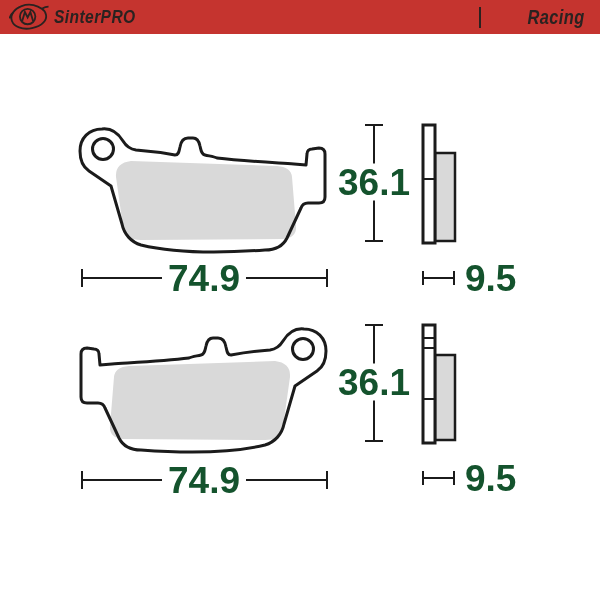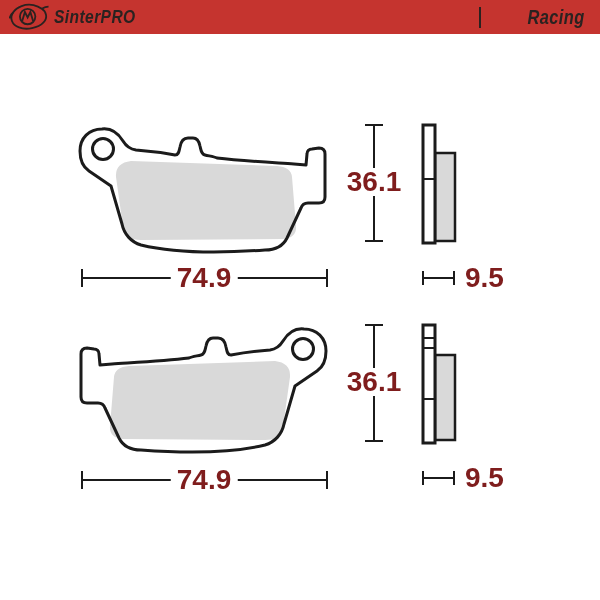--- a/index.html
+++ b/index.html
@@ -30,21 +30,21 @@
   .pad-svg.mirrored { transform:scaleX(-1); }
   .side-svg { position:absolute; width:40px; height:126px; overflow:visible; }
   
   .dim-line-h { position:absolute; height:2px; background:#1B1B1B; }
   .dim-line-v { position:absolute; width:2px; background:#1B1B1B; }
   .dim-tbar-h { position:absolute; width:18px; height:2px; background:#1B1B1B; }
   .dim-tbar-v { position:absolute; width:2px; height:18px; background:#1B1B1B; }
   .dim-tbar-v.small { height:14px; }
   .dim-label {
     position:absolute; transform:translate(-50%,-50%);
-    font-size:28px; font-weight:bold; color:#7f1d1d; background:#ffffff;
+    font-size:37px; font-weight:bold; color:#14532d; background:#ffffff;
     padding:0 6px; white-space:nowrap; line-height:1;
   }
   .dim-label.side-note { transform:translate(0,-50%); padding:0;text-align:center; }
 </style>
 </head>
 <body>
 
 <div id="canvas">
 
   <div class="header">

